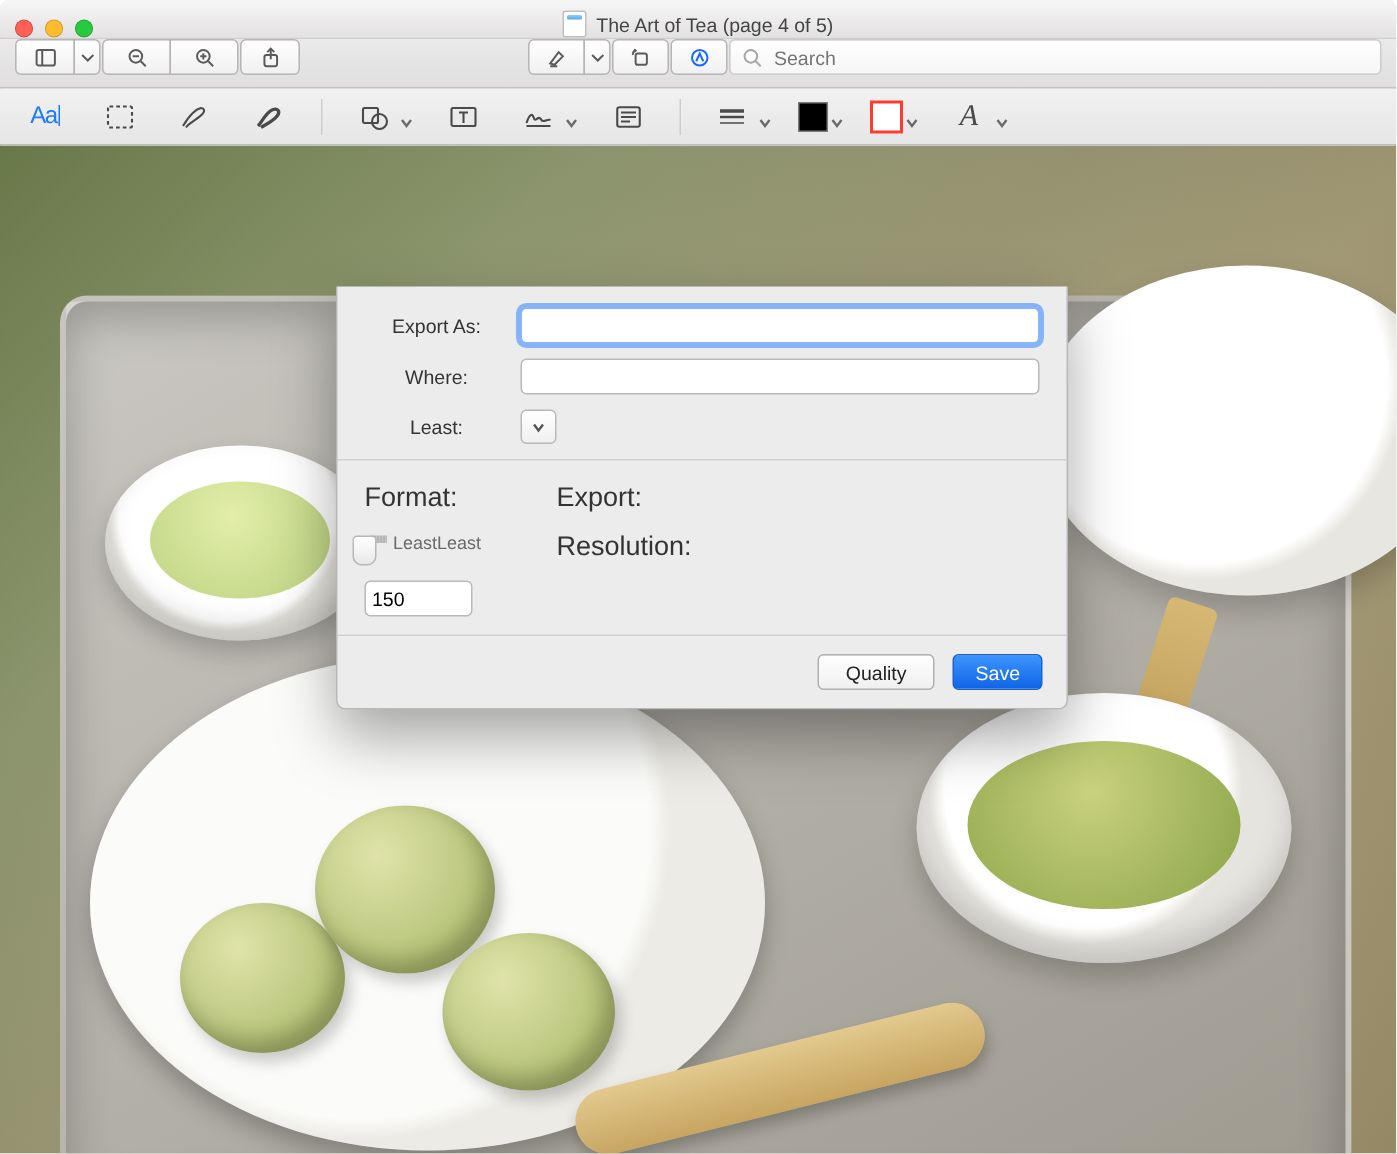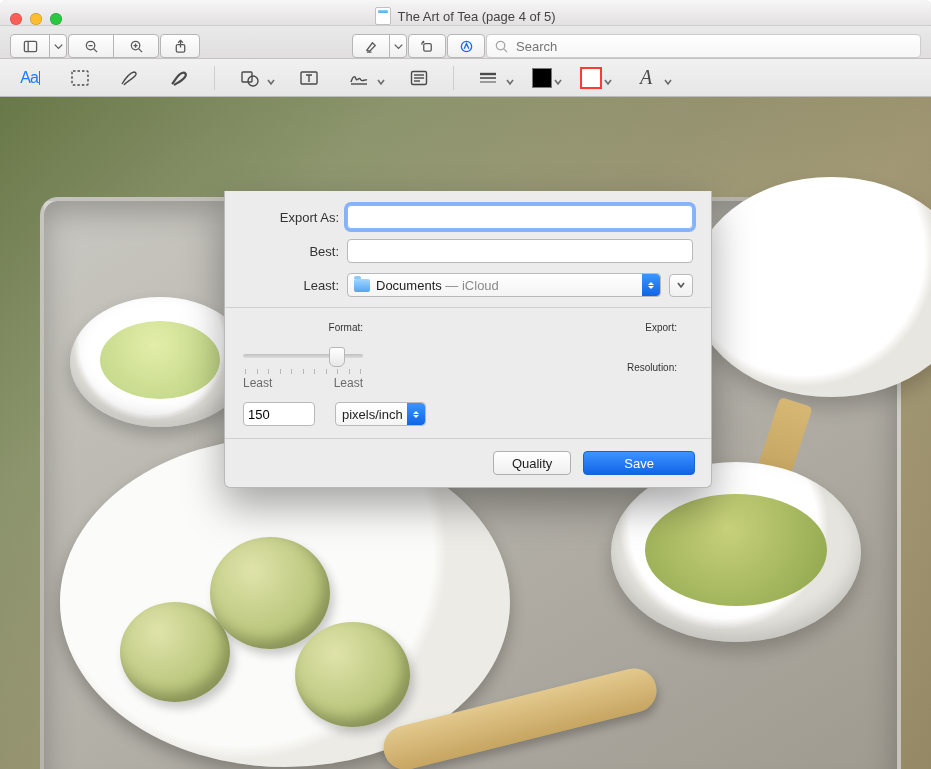--- a/index.html
+++ b/index.html
@@ -27,21 +27,21 @@
   .titlebar{height:25px;display:flex;align-items:flex-end;background:linear-gradient(var(--chrome-top-grad-a),var(--chrome-top-grad-b));position:relative;border-bottom:1px solid var(--toolbar-sep)}
   .traffic{display:flex;gap:8px;margin-left:10px}
   .traffic .dot{width:12px;height:12px;border-radius:50%;box-shadow:inset 0 0 0 .5px rgba(0,0,0,.25)}
   .dot.red{background:#ff5f57}
   .dot.yellow{background:#febc2e}
   .dot.green{background:#28c840}
   .title-center{position:absolute;left:0;right:0;text-align:center;pointer-events:none;display:flex;align-items:center;justify-content:center;gap:6px;font-size:13px;color:#444}
   .doc-ico{width:14px;height:16px;background:#fff;border:1px solid #c0c0c0;border-radius:2px;position:relative;display:inline-block}
   .doc-ico::after{content:"";position:absolute;inset:2px 2px auto 2px;height:3px;background:linear-gradient(#8cd0f7,#56a8e6);border-radius:1px}
   
-  .toolbar{height:32px;background:linear-gradient(#eaeaea,#e0dede);display:flex;align-items:flex-end;gap:1px;padding:0 10px;border-bottom:1px solid #c4c2c2;position:relative}
+  .toolbar{height:32px;background:linear-gradient(#eaeaea,#e0dede);display:flex;align-items:flex-start;gap:1px;padding:0 10px;border-bottom:1px solid #c4c2c2;position:relative}
   .tb-btn{height:22px;background:linear-gradient(#ffffff,#f1f0f0);border:1px solid var(--btn-stroke);border-radius:4px;display:flex;align-items:center;justify-content:center;box-shadow:0 1px 0 rgba(255,255,255,.6) inset}
   .tb-seg{display:flex}
   .tb-seg .tb-btn{border-radius:0;margin-left:-1px}
   .tb-seg .tb-btn:first-child{border-top-left-radius:4px;border-bottom-left-radius:4px;margin-left:0}
   .tb-seg .tb-btn:last-child{border-top-right-radius:4px;border-bottom-right-radius:4px}
   .tb-icon{width:16px;height:16px;display:inline-flex;align-items:center;justify-content:center}
   .tb-icon svg{width:15px;height:15px;stroke:#5b5b5b;stroke-width:1.4;fill:none}
   .tb-btn.active .tb-icon svg{stroke:#1468ff}
   .searchbox{flex:1;display:flex;align-items:center;height:22px;background:linear-gradient(#ffffff,#f7f6f6);border:1px solid var(--search-stroke);border-radius:4px;padding:0 6px;color:#a8a8a8;gap:5px;min-width:250px}
   .searchbox input{border:none;outline:none;background:transparent;font-size:13px;flex:1;color:#333}
@@ -71,45 +71,45 @@
   .cup::after{content:"";position:absolute;left:30px;top:24px;width:120px;height:78px;border-radius:50%;background:radial-gradient(circle at 45% 30%, #e3eea9, #b9d07e);}
   .teapot{position:absolute;right:-40px;top:80px;width:280px;height:220px;background:radial-gradient(circle at 40% 35%, #ffffff 0 55%, #e8e6e0 60% 100%);border-radius:50%;box-shadow:0 10px 20px rgba(0,0,0,.2)}
   .matchabowl{position:absolute;right:70px;bottom:130px;width:250px;height:180px;border-radius:50%;background:radial-gradient(circle at 45% 35%, #ffffff 0 52%, #e6e4de 58% 100%);box-shadow:inset 0 -10px 18px rgba(0,0,0,.15),0 10px 18px rgba(0,0,0,.2)}
   .matchabowl::after{content:"";position:absolute;left:34px;top:32px;right:34px;bottom:36px;border-radius:50%;background:radial-gradient(circle at 45% 30%, #c9d27c, #8aa348)}
   .spoon{position:absolute;left:380px;top:600px;width:280px;height:44px;background:linear-gradient(#e3c98e,#c7a561);border-radius:22px;transform:rotate(-14deg);box-shadow:0 6px 10px rgba(0,0,0,.25)}
   .whisk{position:absolute;right:150px;top:300px;width:34px;height:210px;background:linear-gradient(#d6b874,#a6813f);border-radius:5px;transform:rotate(18deg)}
   
   .sheet{position:absolute;left:224px;top:94px;width:486px;background:var(--panel-bg);border:1px solid #b9b9b9;border-top:none;border-radius:0 0 6px 6px;box-shadow:0 18px 40px rgba(0,0,0,.35)}
   .sheet-inner{padding:14px 18px 0 18px}
   .row{display:flex;align-items:center;margin-bottom:10px;gap:8px}
-  .row label{width:96px;text-align:right;color:#333;font-size:13px}
+  .row label{width:96px;text-align:center;color:#333;font-size:13px}
   .txtin{flex:1;height:22px;border:1px solid var(--input-border);border-radius:4px;background:#fff;padding:0 4px;font-size:13px;outline:none}
   .txtin.focus{box-shadow:0 0 0 3px var(--focus-ring);border-color:#8bb6ff}
   .popup{height:22px;border:1px solid var(--input-border);border-radius:4px;background:linear-gradient(#ffffff,#f5f4f4);display:flex;align-items:center;position:relative;padding:0 22px 0 6px;font-size:13px;color:#222;gap:6px}
   .popup .end{position:absolute;right:0;top:0;bottom:0;width:18px;border-left:0;border-top-right-radius:4px;border-bottom-right-radius:4px;background:linear-gradient(var(--blue-grad-a),var(--blue-grad-b));display:flex;flex-direction:column;align-items:center;justify-content:center;gap:1px}
   .popup .end::before,.popup .end::after{content:"";width:0;height:0;border-left:3px solid transparent;border-right:3px solid transparent}
   .popup .end::before{border-bottom:3.5px solid #fff}
   .popup .end::after{border-top:3.5px solid #fff}
   .folder-ico{width:16px;height:13px;display:inline-block;border-radius:2px;background:linear-gradient(#9fd8ff,#54a4ef);position:relative}
   .folder-ico::before{content:"";position:absolute;left:0;top:-3px;width:7px;height:3px;background:#8ccafb;border-radius:2px 2px 0 0}
   .expand-btn{width:22px;height:21px;border:1px solid var(--input-border);border-radius:4px;background:linear-gradient(#ffffff,#f1f0f0);display:flex;align-items:center;justify-content:center}
   .hr{height:1px;background:var(--panel-sep);margin:4px -18px 14px -18px}
   .grid2{display:grid;grid-template-columns:120px 1fr;row-gap:12px;column-gap:8px;align-items:center;padding:0 16px 0 0}
-  .grid2 .lab{text-align:right;font-size:10px;color:#333}
-  .slider-wrap{display:flex;flex-direction:column;gap:2px}
+  .grid2 .lab{font-size:18px;color:#333}
+  .slider-wrap{display:flex;flex-direction:row;gap:2px}
   .slider{position:relative;height:20px;}
   .slider .track{position:absolute;left:0;right:0;top:9px;height:4px;border-radius:2px;background:linear-gradient(#c0c0c0,#dcdcdc)}
   .slider .thumb{position:absolute;top:2px;width:14px;height:18px;background:linear-gradient(#ffffff,#e9e8e8);border:1px solid #b8b7b7;border-radius:3px 3px 6px 6px;transform:translateX(-50%)}
   .ticks{display:flex;justify-content:space-between;margin:2px 2px 0 2px}
   .ticks span{width:1px;height:5px;background:#b8b7b7;display:inline-block}
   .slider-labels{display:flex;justify-content:space-between;font-size:12px;color:#6b6b6b;margin-top:0;padding:0 0}
-  .res-row{display:flex;gap:20px;align-items:center}
+  .res-row{display:flex;gap:0;align-items:center}
   .btnbar{display:flex;justify-content:flex-end;gap:12px;padding:12px 16px;border-top:1px solid var(--panel-sep);margin-top:12px}
   .push{height:22px;border:1px solid #b0afaf;border-radius:4px;background:linear-gradient(#ffffff,#f0efef);padding:0 18px;font-size:13px;color:#222;display:flex;align-items:center}
-  .push.primary{background:linear-gradient(var(--blue-grad-a),var(--blue-grad-b));border-color:#1c63d2;color:#fff;padding:0 40px;box-shadow:0 0 0 0}
+  .push.primary{background:linear-gradient(var(--blue-grad-a),var(--blue-grad-b));border-color:#1c63d2;color:#fff;padding:0 14px;box-shadow:0 0 0 0}
   .mk-text-icon{font-family:inherit;font-size:16px;letter-spacing:-1px}
 </style>
 </head>
 <body>
 
 <div class="window">
 
   <div class="titlebar">
     <div class="traffic">
       <div class="dot red"></div>
@@ -337,30 +337,25 @@
       <div class="spoon"></div>
     </div>
 
     <div class="sheet">
       <div class="sheet-inner">
         <div class="row">
           <label>Export As:</label>
           <input class="txtin focus" value="" style="">
         </div>
         <div class="row">
-          <label>Best:</label>
+          <label>Where:</label>
           <input class="txtin" value="" style="">
         </div>
         <div class="row">
           <label>Least:</label>
-          <div class="popup" style="flex:1">
-            <span class="folder-ico"></span>
-            <span><span>Documents</span><span style="color:#8a8a8a"> — iCloud</span></span>
-            <span class="end"></span>
-          </div>
           <div class="expand-btn">
             <svg width="10" height="10" viewBox="0 0 10 10">
                 <polyline points="2,3 5,7 8,3" fill="none" stroke="#555" stroke-width="1.6"></polyline>
               </svg>
           </div>
         </div>
 
         <div class="hr"></div>
 
         <div class="grid2">
@@ -387,24 +382,20 @@
             </div>
             <div class="slider-labels">
               <span>Least</span>
               <span>Least</span>
             </div>
           </div>
 
           <div class="lab">Resolution:</div>
           <div class="res-row">
             <input class="txtin" style="width: 62px; flex: 0 0 auto;" value="150">
-            <div class="popup" style="width:128px">
-              <span>pixels/inch</span>
-              <span class="end"></span>
-            </div>
           </div>
         </div>
       </div>
 
       <div class="btnbar">
         <div class="push">Quality</div>
         <div class="push primary">Save</div>
       </div>
     </div>
   </div>

